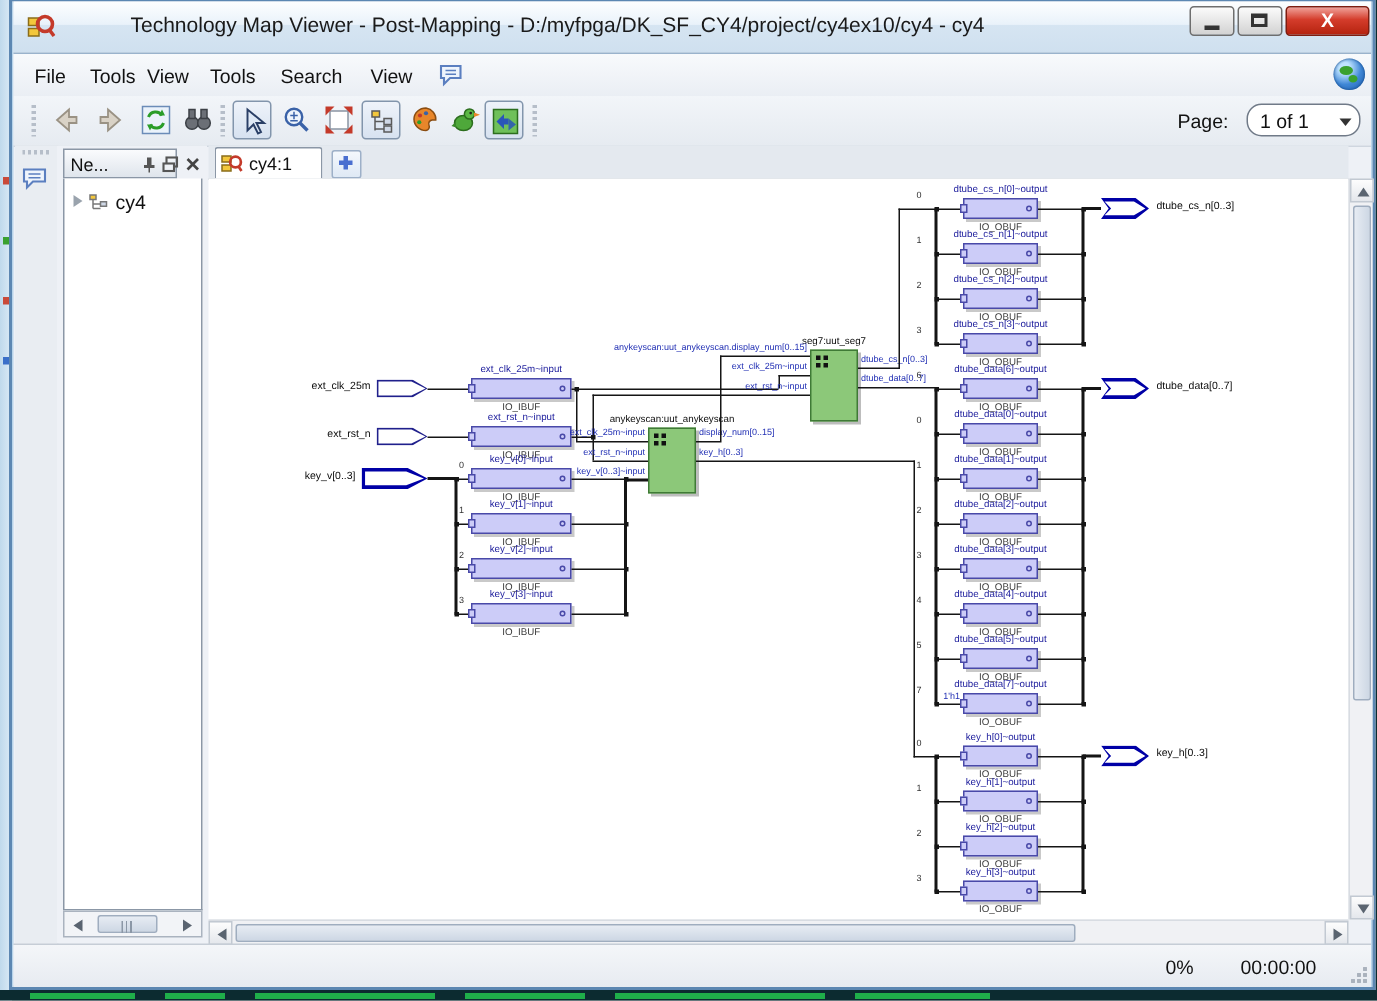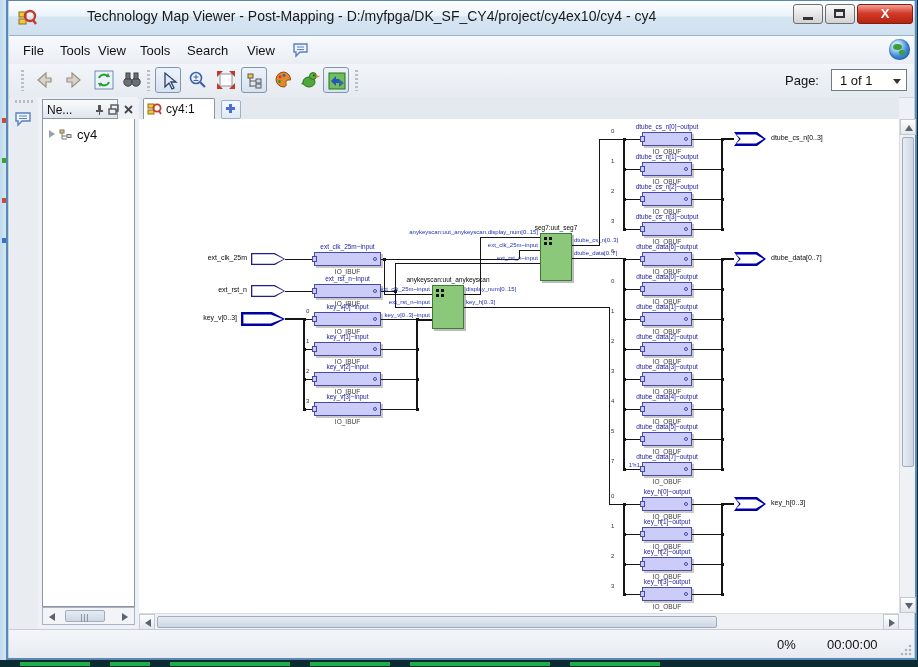--- a/index.html
+++ b/index.html
@@ -29,21 +29,21 @@
   .globebtn{position:absolute;left:880px;top:3px;width:21px;height:21px;border-radius:50%;background:radial-gradient(circle at 35% 30%,#bfe3ff 0 18%,#3f87d6 55%,#1f5fae 100%);box-shadow:inset 0 0 2px #0b3f7e;}
   .globebtn .land{position:absolute;left:4px;top:5px;width:9px;height:6px;border-radius:50%;background:#3aa12f;}
   .globebtn .land2{position:absolute;left:10px;top:11px;width:6px;height:5px;border-radius:50%;background:#3aa12f;}
   
   .toolbar{position:absolute;left:1px;top:63px;width:905px;height:33px;background:linear-gradient(180deg,#f2f5f9,#e6ebf1);border-bottom:1px solid #cfd6df;}
   .grip-v{position:absolute;top:6px;width:3px;height:21px;background:repeating-linear-gradient(180deg,#b6bec9 0 2px,transparent 2px 4px);}
   .tbtn{position:absolute;top:3px;width:26px;height:26px;}
   .tbtn svg{position:absolute;left:2px;top:2px;}
   .tbtn.pressed{border:1px solid #8295ac;border-radius:3px;background:linear-gradient(180deg,#eef3fa,#d7e2f0);box-sizing:border-box;}
   .pagelabel{position:absolute;left:776px;top:9px;font-size:13px;color:#111;}
-  .pagecombo{position:absolute;left:822px;top:5px;width:76px;height:22px;border:1px solid #707a88;border-radius:0;background:#fff;box-sizing:border-box;}
+  .pagecombo{position:absolute;left:822px;top:5px;width:76px;height:22px;border:1px solid #707a88;border-radius:10px;background:#fff;box-sizing:border-box;}
   .pagecombo .val{position:absolute;left:8px;top:3px;font-size:13px;color:#111;}
   .pagecombo .arr{position:absolute;right:5px;top:9px;width:0;height:0;border-left:4px solid transparent;border-right:4px solid transparent;border-top:5px solid #333;}
   
   .leftstrip{position:absolute;left:2px;top:96px;width:28px;height:532px;background:#e9edf2;border-right:1px solid #cdd3db;}
   .grip-h{position:absolute;left:5px;top:3px;width:18px;height:3px;background:repeating-linear-gradient(90deg,#b6bec9 0 2px,transparent 2px 4px);}
   
   .navpanel{position:absolute;left:30px;top:96px;width:100px;height:532px;background:#eef1f6;}
   .navhead{position:absolute;left:4px;top:2px;width:76px;height:20px;border:1px solid #8b97a6;background:linear-gradient(180deg,#fafbfd,#dfe5ec);box-sizing:border-box;}
   .navtitle{position:absolute;left:4px;top:3px;font-size:12px;color:#111;}
   .navbody{position:absolute;left:4px;top:22px;width:93px;height:488px;border:1px solid #8b97a6;border-top:none;background:#fff;box-sizing:border-box;}

